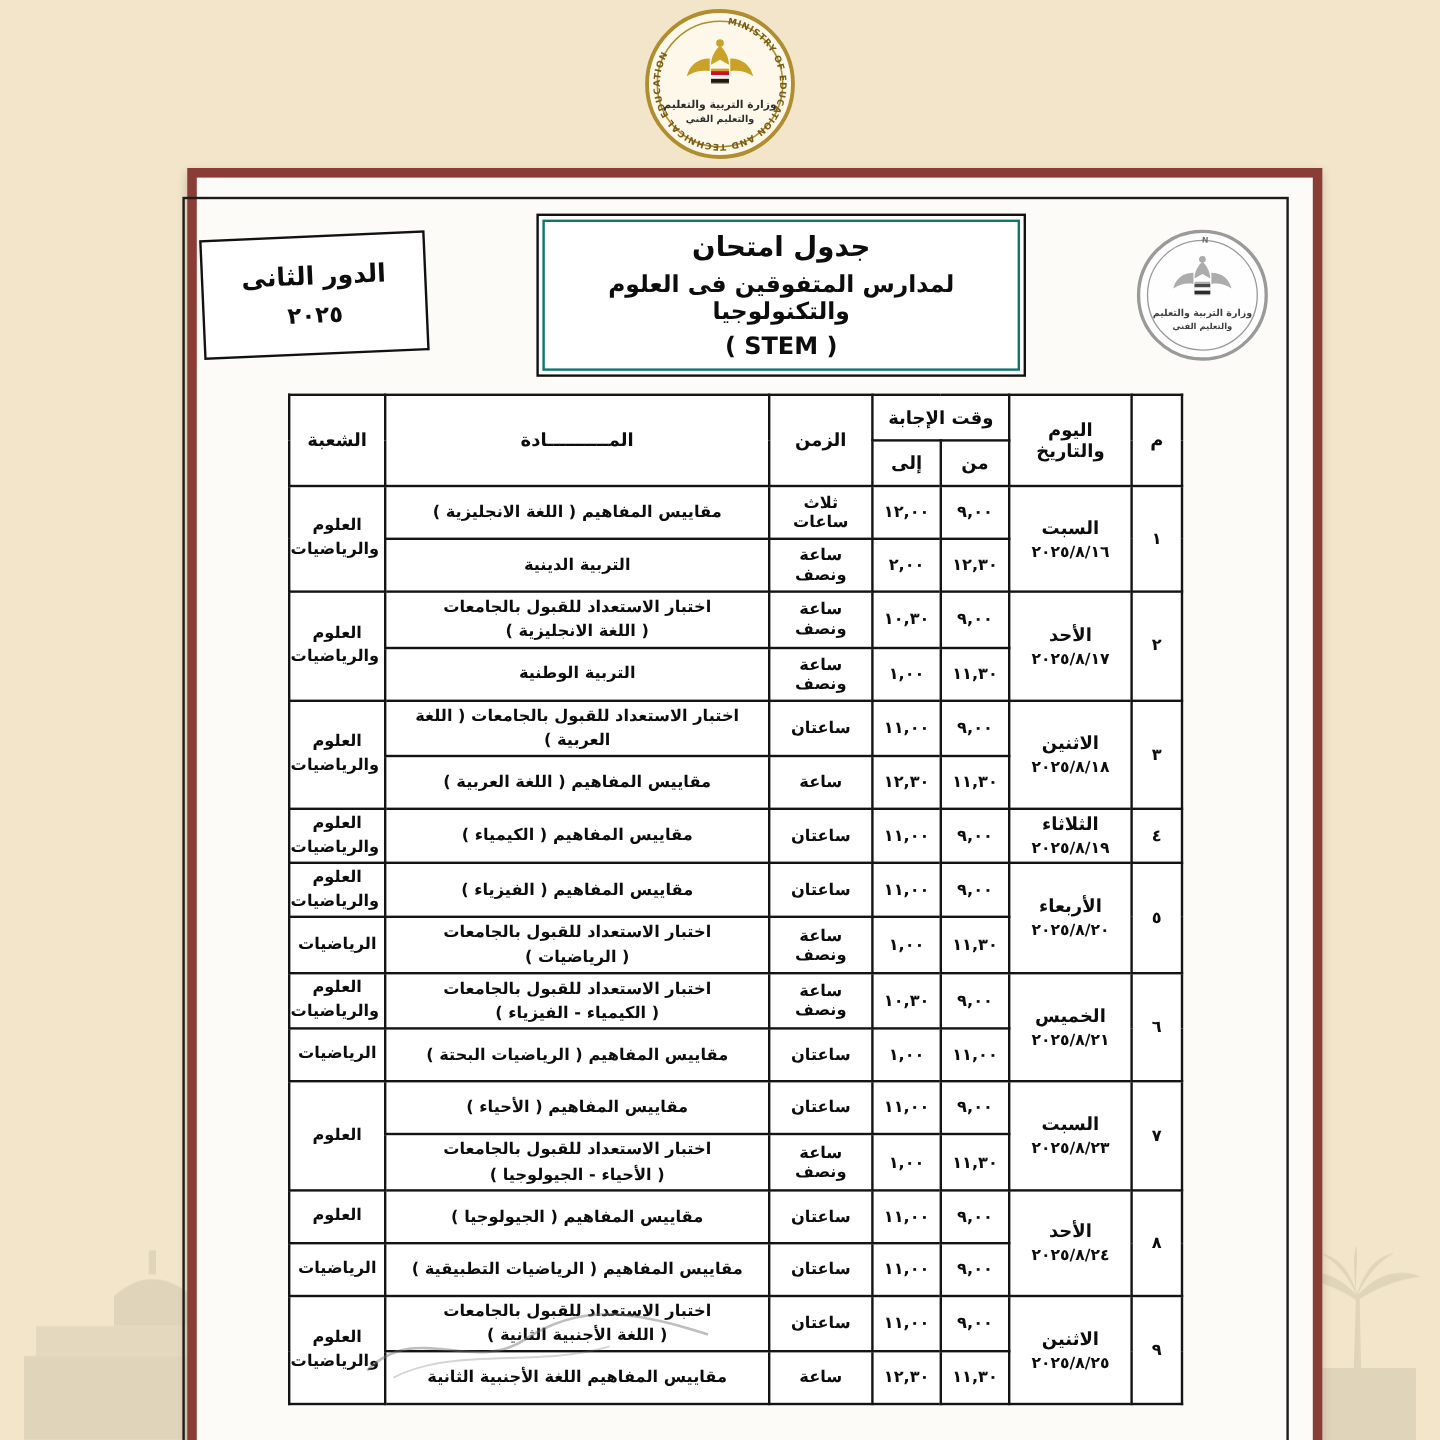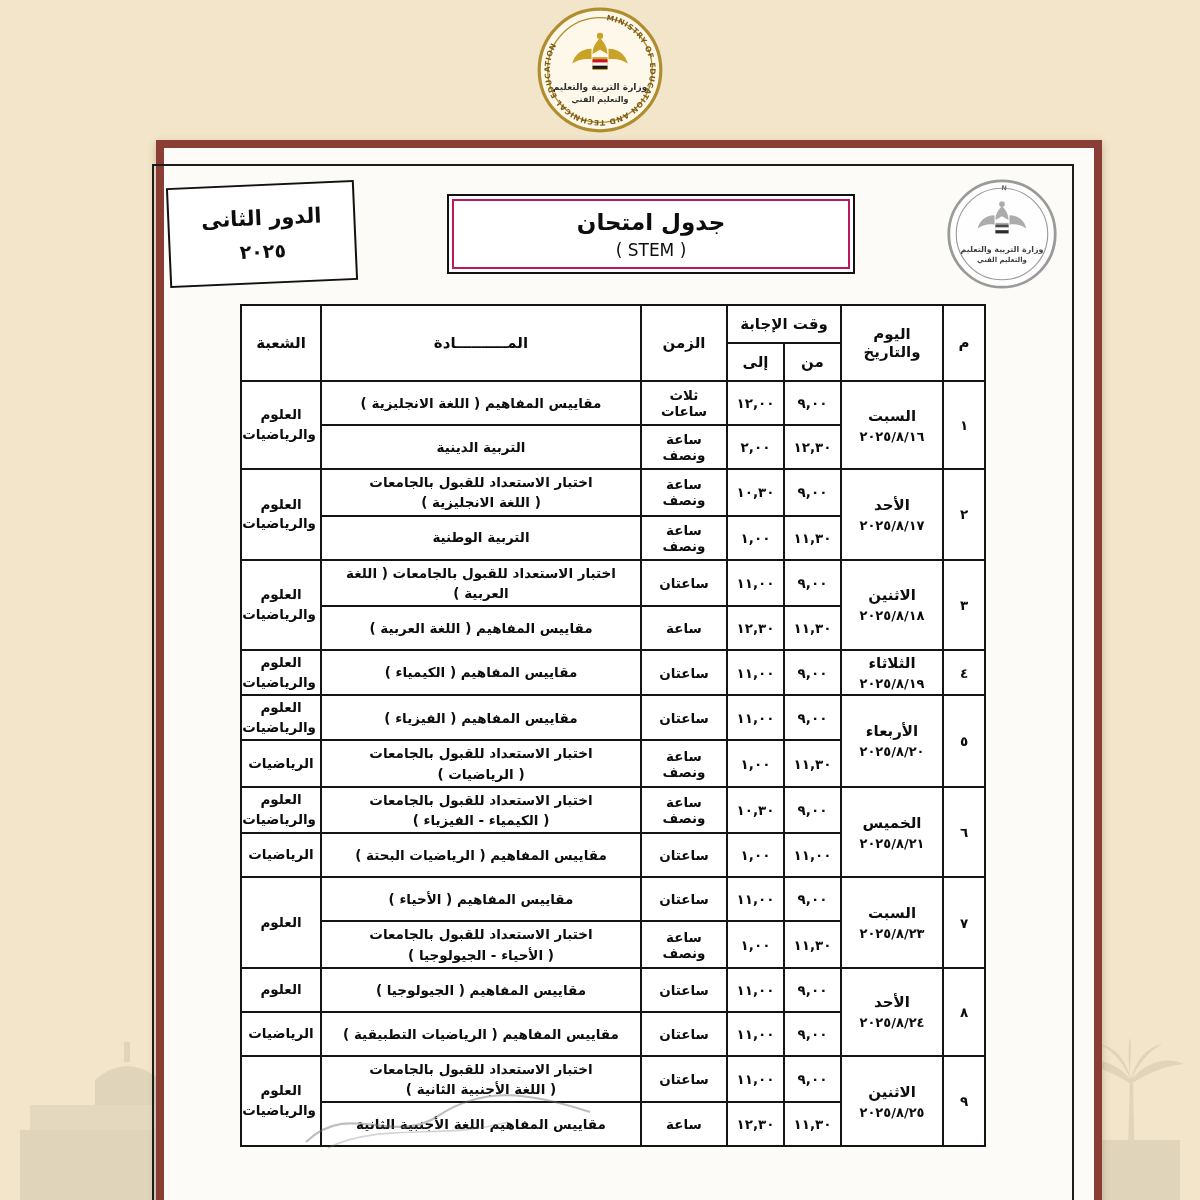--- a/index.html
+++ b/index.html
@@ -15,24 +15,24 @@
   .paper{
     position:absolute;left:156px;top:140px;width:890px;height:1026px;
     background:#fcfbf7;border:8px solid #8a3d34;
     padding:16px 20px 14px;direction:rtl;
     box-shadow:0 3px 8px rgba(90,60,40,.28);
   }
   .frame{width:100%;height:100%;border:2px solid #1c1c1c;padding:12px 14px 8px;}
   .doc-header{display:flex;justify-content:space-between;align-items:center;}
   .stamp{width:112px;height:112px;filter:grayscale(1) brightness(1.03);opacity:.92;flex:0 0 auto;}
   .title-box{border:2px solid #111;padding:3px;width:398px;background:#fff;flex:0 0 auto;}
-  .title-inner{border:2px solid #be185d;padding:8px 10px 7px;text-align:center;}
+  .title-inner{border:2px solid #0f766e;padding:8px 10px 7px;text-align:center;}
   .t1{font-size:23px;font-weight:bold;}
   .t2,.t3{font-size:19.5px;font-weight:bold;margin-top:6px;}
-  .t4{font-size:17px;font-weight:normal;margin-top:5px;direction:ltr;}
+  .t4{font-size:20px;font-weight:bold;margin-top:5px;direction:ltr;}
   .round-box{
     border:2px solid #111;width:184px;min-height:96px;display:flex;flex-direction:column;
     justify-content:center;align-items:center;gap:10px;transform:rotate(-2.5deg);
     background:#fff;flex:0 0 auto;
   }
   .rb1{font-size:21px;font-weight:bold;}
   .rb2{font-size:19px;font-weight:bold;}
   table.schedule{border-collapse:collapse;table-layout:fixed;width:744px;margin:14px auto 0;background:#fff;}
   .schedule th,.schedule td{
     border:2px solid #141414;text-align:center;vertical-align:middle;
@@ -123,20 +123,21 @@
 
     <div class="doc-header">
       <div class="stamp">
         <svg width="112" height="112" viewBox="0 0 120 120">
             <use href="#seal"></use>
           </svg>
       </div>
       <div class="title-box">
         <div class="title-inner">
           <div class="t1">جدول امتحان</div>
+          <div class="t3">لمدارس المتفوقين فى العلوم والتكنولوجيا</div>
           <div class="t4">( STEM )</div>
         </div>
       </div>
       <div class="round-box">
         <div class="rb1">الدور الثانى</div>
         <div class="rb2">٢٠٢٥</div>
       </div>
     </div>
 
     <table class="schedule">

